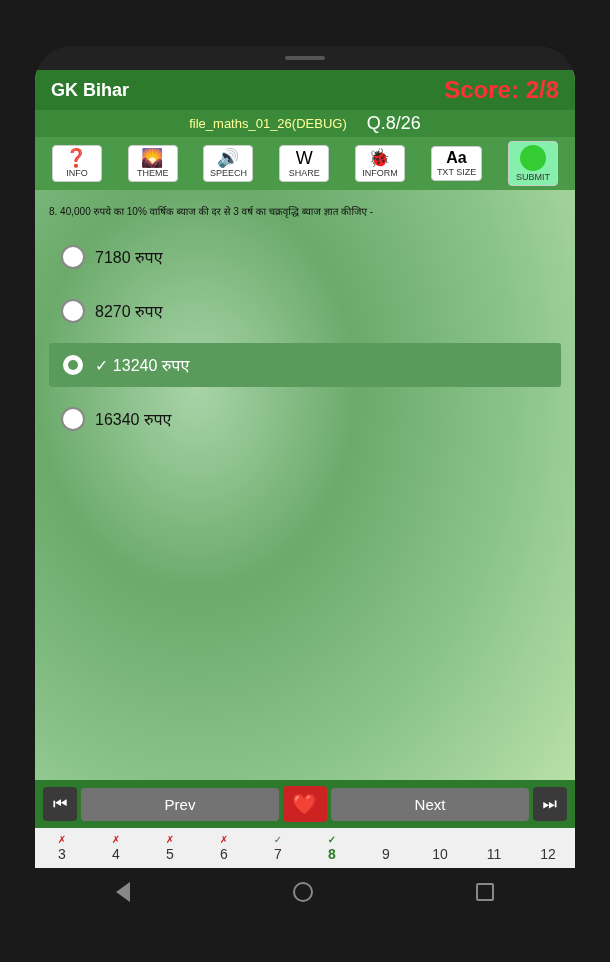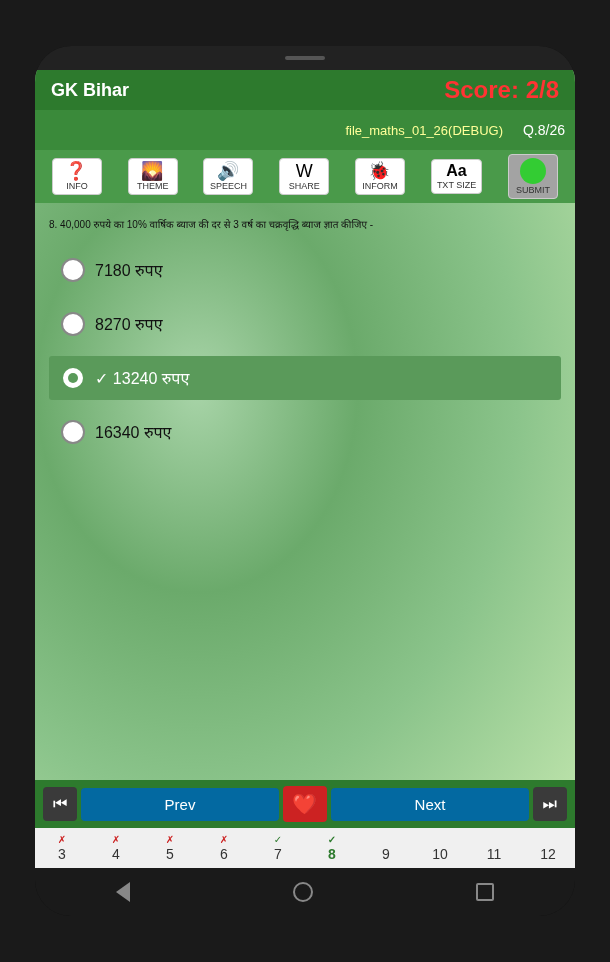--- a/index.html
+++ b/index.html
@@ -54,32 +54,32 @@
       font-size: 18px;
       font-weight: bold;
     }
     .header-score {
       color: #ff3333;
       font-size: 24px;
       font-weight: bold;
     }
     .subheader {
       background: #3a8a3a;
-      padding: 12px 10px;
-      display: flex;
-      justify-content: flex-end;
+      padding: 3px 10px;
+      display: flex;
+      justify-content: center;
       align-items: center;
     }
     .subheader-file {
       color: #ffff99;
       font-size: 13px;
     }
     .subheader-q {
       color: white;
-      font-size: 14px;
+      font-size: 18px;
       margin-left: 20px;
     }
     .toolbar {
       background: #4a9a4a;
       padding: 4px 6px;
       display: flex;
       gap: 4px;
       justify-content: space-around;
       align-items: center;
     }
@@ -97,21 +97,21 @@
     .toolbar-btn .btn-icon {
       font-size: 18px;
       line-height: 1;
     }
     .toolbar-btn .btn-label {
       font-size: 9px;
       color: #333;
       margin-top: 1px;
     }
     .toolbar-btn.submit-btn {
-      background: #a3a3a3;
+      background: #86efac;
     }
     .submit-circle {
       width: 26px;
       height: 26px;
       background: #33cc33;
       border-radius: 50%;
     }
     .question-area {
       flex: 1;
       padding: 14px 14px 8px 14px;
@@ -166,21 +166,21 @@
       border-color: #5a9a5a;
     }
     .bottom-nav {
       background: #2d7a2d;
       padding: 6px 8px;
       display: flex;
       gap: 4px;
       align-items: center;
     }
     .nav-btn {
-      background: #0369a1;
+      background: #737373;
       color: white;
       border: none;
       border-radius: 4px;
       padding: 8px 14px;
       font-size: 15px;
       cursor: pointer;
       display: flex;
       align-items: flex-start;
       gap: 4px;
     }

